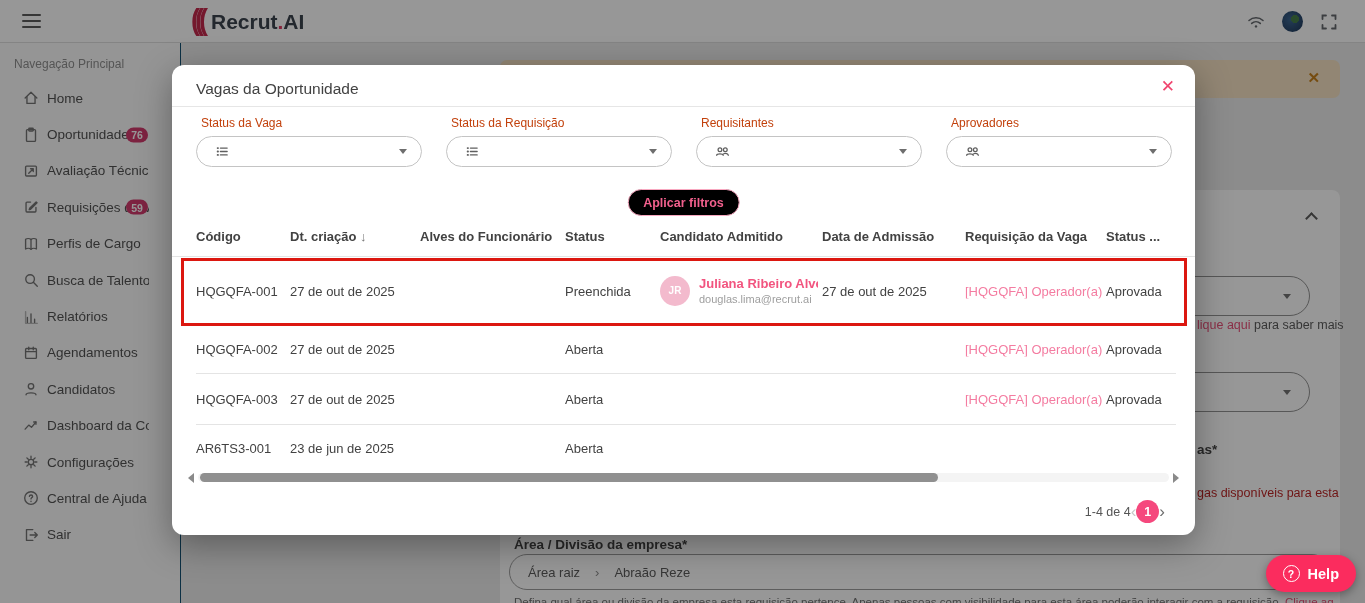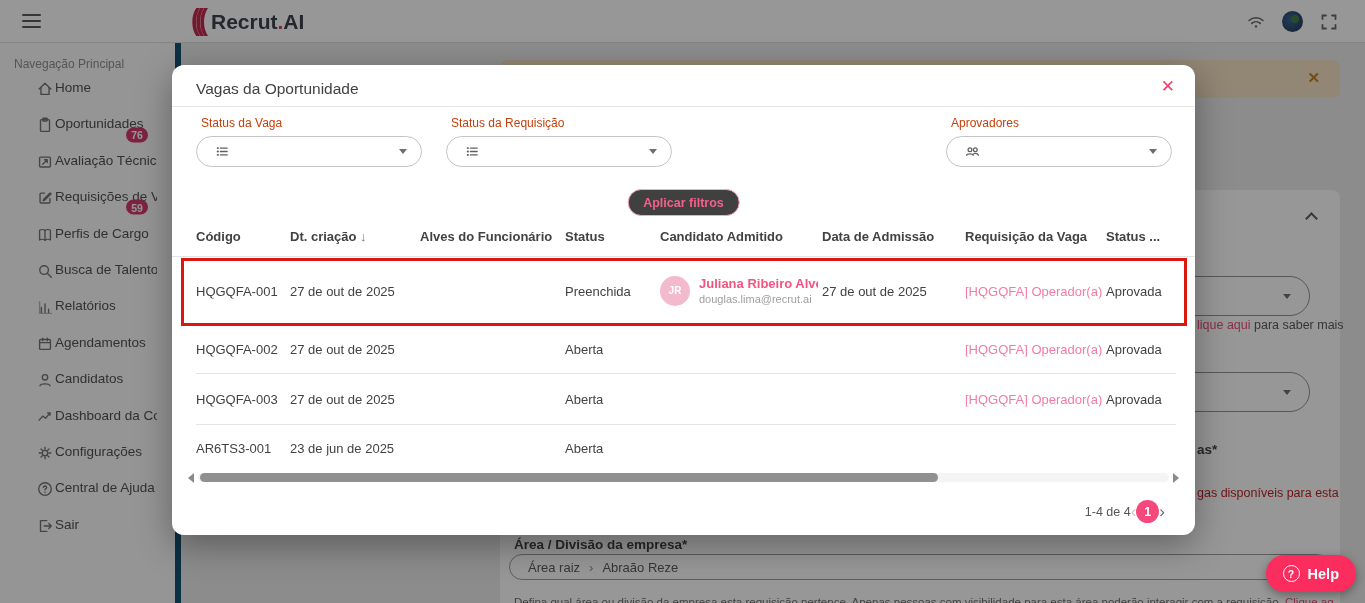--- a/index.html
+++ b/index.html
@@ -14,60 +14,60 @@
   .logo-marks { color:#c22146; font-weight:700; font-size:27px; letter-spacing:-5px; margin-right:8px; transform:scaleY(1.08); }
   .logo-name, .logo-ai { font-size:21px; font-weight:700; color:#333c47; }
   .logo-dot { font-size:21px; font-weight:700; color:#e0315a; }
   .header-icons { position:absolute; right:26px; top:0; height:43px; display:flex; align-items:center; gap:16px; }
   .hd-ic { width:20px; height:20px; color:#5f6368; }
   .globe { width:21px; height:21px; border-radius:50%;
     background: radial-gradient(circle at 62% 38%, #3e7a44 0 22%, rgba(0,0,0,0) 23%),
                 radial-gradient(circle at 40% 40%, #35608d, #1c3a5e 75%); }
 
   
-  .sidebar { position:absolute; left:0; top:43px; width:181px; bottom:0; background:#fbfbfb; border-right:6px solid #0c4a6e; }
+  .sidebar { position:absolute; left:0; top:43px; width:181px; bottom:0; background:#fbfbfb; border-right:1px solid #0c4a6e; }
   .nav-section { margin:14px 0 9px 14px; font-size:12px; color:#8b8b8b; }
-  .nav-item { position:relative; display:flex; align-items:flex-start; gap:1px; padding-left:36px; height:36.4px; font-size:13.5px; color:#4c4c4c; cursor:pointer; }
+  .nav-item { position:relative; display:flex; align-items:center; gap:7px; padding-left:22px; height:36.4px; font-size:13.5px; color:#4c4c4c; cursor:pointer; }
   .nav-item svg { flex:0 0 18px; width:18px; height:18px; stroke:#6f6f6f; fill:none; stroke-width:1.5; stroke-linecap:round; stroke-linejoin:round; }
   .nav-label { white-space:nowrap; max-width:102px; overflow:hidden; }
   .badge { position:absolute; left:126px; top:50%; transform:translateY(-50%); background:#d23369; color:#fff; font-size:10.5px; font-weight:700; min-width:22px; height:15px; border-radius:8px; display:flex; align-items:center; justify-content:center; padding:0 4px; }
 
   
   .main-bg { position:absolute; left:181px; top:43px; right:0; bottom:0; background:#ebebeb; }
   .alert-banner { position:absolute; left:319px; top:17px; width:840px; height:38px; background:#f6e2c2; border-radius:7px; }
   .banner-close { position:absolute; right:20px; top:9px; color:#c57c12; font-size:15px; font-weight:700; cursor:pointer; }
   .bg-card { position:absolute; left:319px; top:147px; width:840px; height:425px; background:#fff; border-radius:8px; }
   .collapse-chevron { position:absolute; right:24px; top:24px; width:9px; height:9px; border-top:2px solid #555; border-right:2px solid #555; transform:rotate(-45deg); cursor:pointer; }
   .bg-dd { position:absolute; left:60px; right:30px; height:40px; border:1px solid #8f8f8f; border-radius:21px; }
   .bg-dd .caret { position:absolute; right:18px; top:17px; }
   .caret { width:0; height:0; border-left:4.5px solid transparent; border-right:4.5px solid transparent; border-top:5px solid #6e6e6e; }
   .bg-link-line { position:absolute; left:697px; top:128px; font-size:12.5px; color:#555; white-space:nowrap; }
   .pink-link { color:#e94a74; cursor:pointer; }
   .bg-bold { position:absolute; left:697px; top:252px; font-size:13.5px; font-weight:700; color:#3c3c3c; }
   .bg-text { position:absolute; left:697px; top:296px; font-size:12.5px; color:#b91c1c; white-space:nowrap; }
   .area-label { position:absolute; left:14px; top:347px; font-size:13.5px; font-weight:700; color:#3c3c3c; }
-  .area-input { position:absolute; left:9px; right:10px; top:364px; height:26px; border:1px solid #9a9a9a; border-radius:19px; display:flex; align-items:center; gap:9px; padding:0 18px; font-size:13px; color:#555; background:#fff; }
+  .area-input { position:absolute; left:9px; right:10px; top:364px; height:36px; border:1px solid #9a9a9a; border-radius:19px; display:flex; align-items:center; gap:15px; padding:0 18px; font-size:13px; color:#555; background:#fff; }
   .crumb-sep { color:#888; }
   .area-helper { position:absolute; left:14px; top:406px; font-size:11.5px; color:#6b6b6b; width:820px; white-space:nowrap; overflow:hidden; }
 
   
   .overlay { position:absolute; inset:0; background:rgba(15,15,15,0.43); z-index:10; }
 
   
   .modal { position:absolute; left:172px; top:65px; width:1023px; height:470px; background:#fff; border-radius:12px; box-shadow:0 10px 35px rgba(0,0,0,.35); z-index:20; }
   .modal-title { position:absolute; left:24px; top:15px; font-size:15.5px; color:#424242; }
   .modal-close { position:absolute; right:20px; top:11px; color:#f0446e; font-size:17px; cursor:pointer; }
   .modal-divider { position:absolute; top:41px; left:0; right:0; height:1px; background:#e6e6e6; }
   .fgroup { position:absolute; top:51px; width:226px; }
   .fg0{left:24px} .fg1{left:274px} .fg2{left:524px} .fg3{left:774px}
   .flabel { font-size:12px; color:#c2410c; margin-left:5px; }
   .fpill { margin-top:6px; height:31px; border:1px solid #c4c4c4; border-radius:17px; display:flex; align-items:center; padding:0 14px 0 17px; cursor:pointer; background:#fff; }
   .fpill svg { width:17px; height:17px; stroke:#5f5f5f; fill:none; stroke-width:1.5; stroke-linecap:round; }
   .fpill .caret { margin-left:auto; }
-  .apply-btn { position:absolute; left:50%; top:124px; transform:translateX(-50%); height:27px; padding:0 15px; border:1px solid #f8a8c0; border-radius:14px; color:#f2608d; font-size:12.5px; font-weight:700; background:#404040; display:flex; align-items:center; cursor:pointer; white-space:nowrap; }
+  .apply-btn { position:absolute; left:50%; top:124px; transform:translateX(-50%); height:27px; padding:0 15px; border:1px solid #f8a8c0; border-radius:14px; color:#f2608d; font-size:12.5px; font-weight:700; background:#000000; display:flex; align-items:center; cursor:pointer; white-space:nowrap; }
 
   .thead { position:absolute; left:24px; right:19px; top:164px; height:27px; font-size:13px; font-weight:700; color:#424242; }
   .tcell { position:absolute; top:0; white-space:nowrap; overflow:hidden; }
   .c0{left:0; width:90px} .c1{left:94px; width:126px} .c2{left:224px; width:141px}
   .c3{left:369px; width:91px} .c4{left:464px; width:158px} .c5{left:626px; width:139px}
   .c6{left:769px; width:137px} .c7{left:910px; width:70px}
   .sort-arrow { color:#757575; font-weight:400; }
   .thead-line { position:absolute; left:0; right:0; top:191px; height:1px; background:#e4e4e4; }
 
   .trow { position:absolute; left:24px; right:19px; font-size:13px; color:#424242; border-bottom:1px solid #e4e4e4; }
@@ -268,20 +268,31 @@
           </svg>
         <span class="caret"></span>
       </div>
     </div>
     <div class="fgroup fg1">
       <div class="flabel">Status da Requisição</div>
       <div class="fpill">
         <svg viewBox="0 0 20 20">
             <path d="M7.5 6h8M7.5 10h8M7.5 14h8"></path>
             <path d="M4.3 6h.4M4.3 10h.4M4.3 14h.4" stroke-width="2.2"></path>
+          </svg>
+        <span class="caret"></span>
+      </div>
+    </div>
+    <div class="fgroup fg2">
+      <div class="flabel">Requisitantes</div>
+      <div class="fpill">
+        <svg viewBox="0 0 20 20">
+            <circle cx="7" cy="8" r="2.2"></circle>
+            <circle cx="13.3" cy="8" r="2.2"></circle>
+            <path d="M3.2 14.5c0-2.1 7.6-2.1 7.6 0M11.6 12.4c2.3-.5 5.2.3 5.2 2.1"></path>
           </svg>
         <span class="caret"></span>
       </div>
     </div>
     <div class="fgroup fg3">
       <div class="flabel">Aprovadores</div>
       <div class="fpill">
         <svg viewBox="0 0 20 20">
             <circle cx="7" cy="8" r="2.2"></circle>
             <circle cx="13.3" cy="8" r="2.2"></circle>

